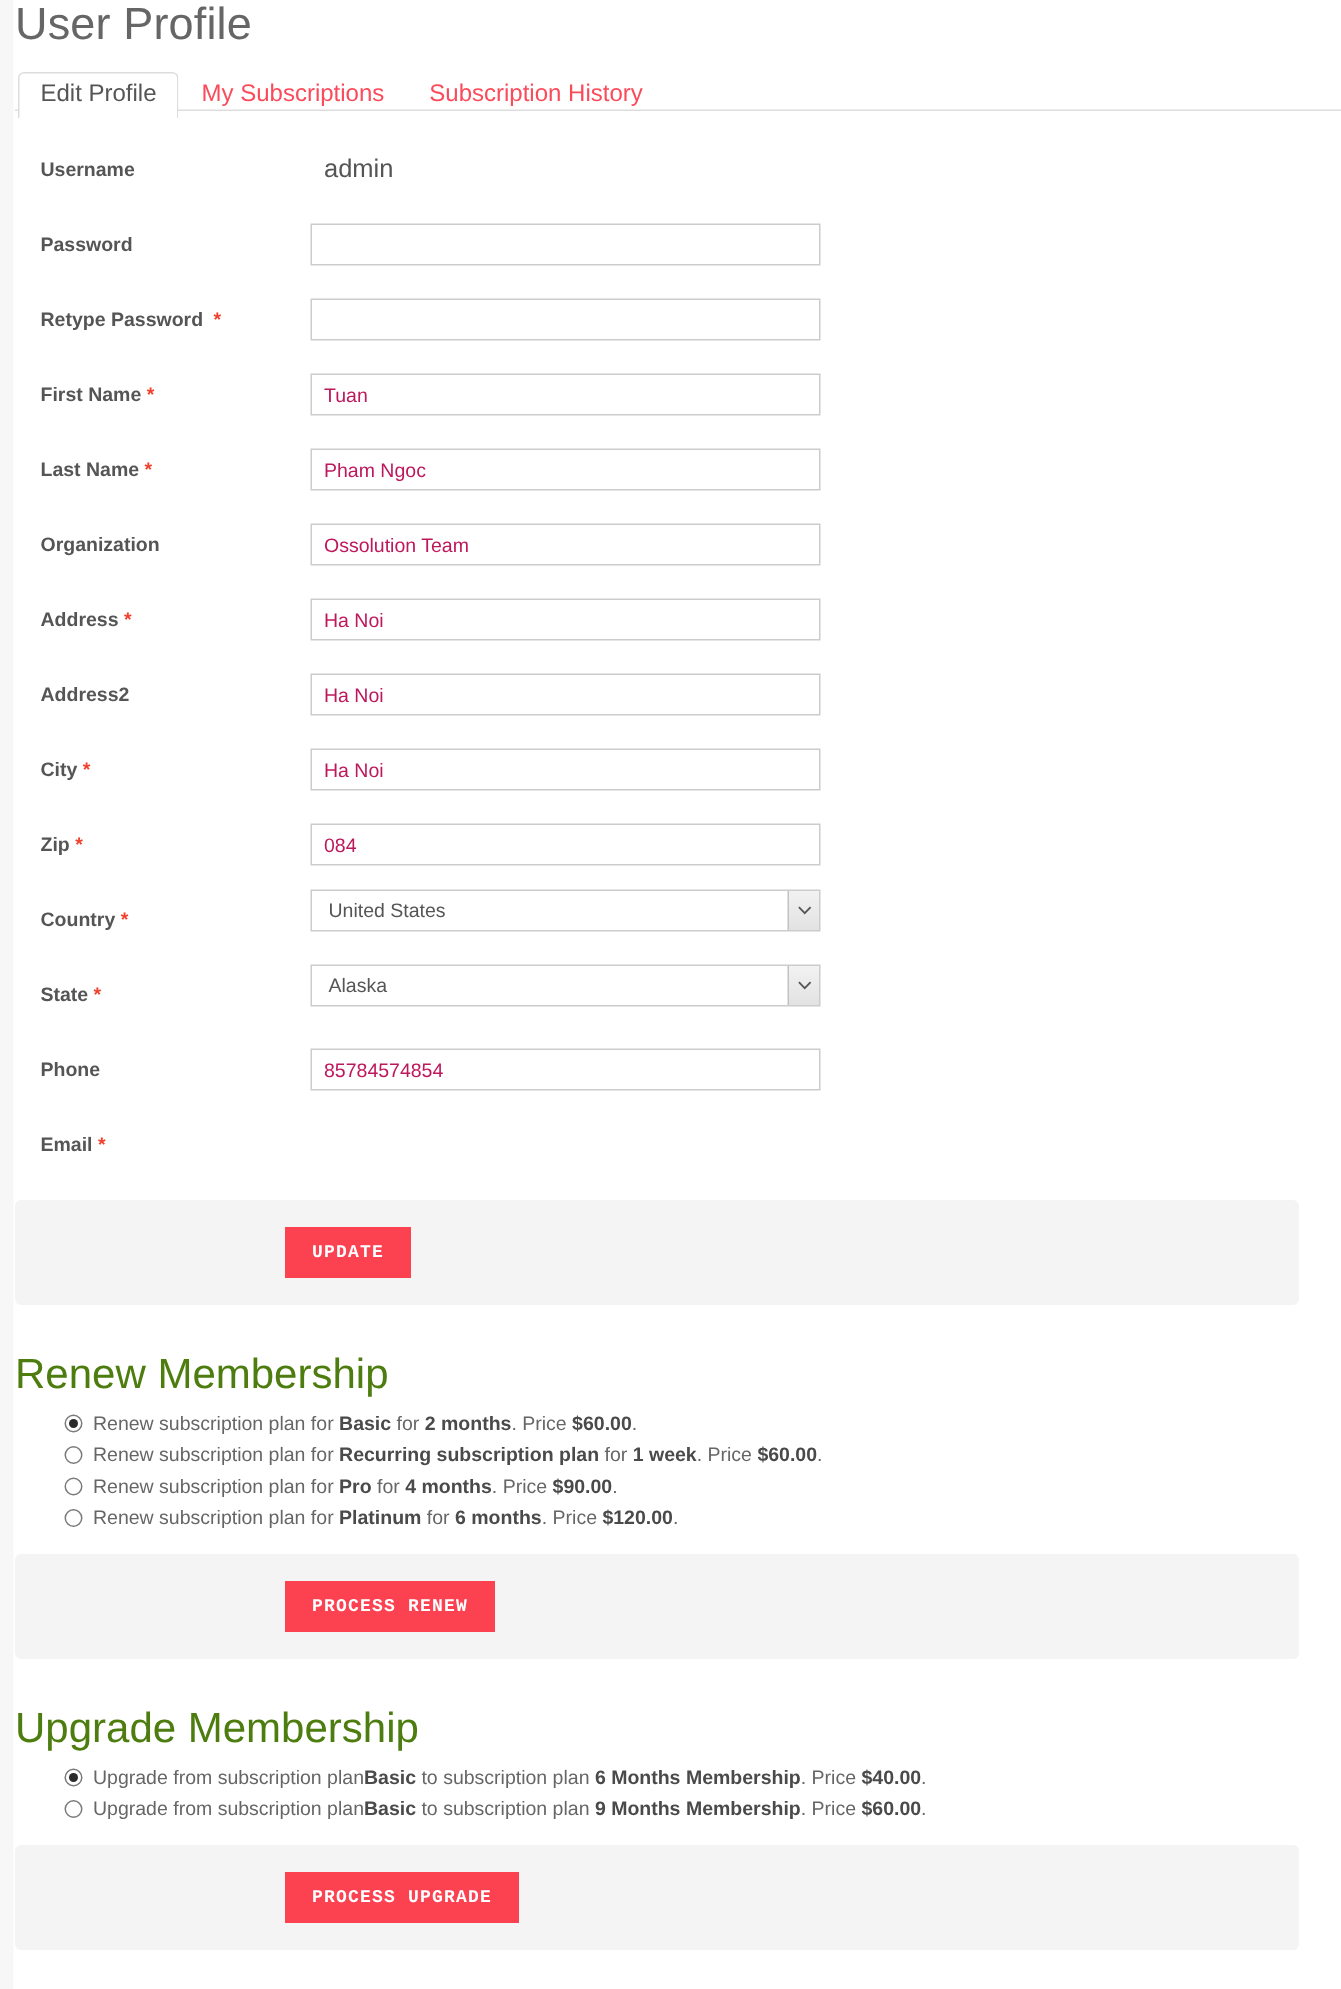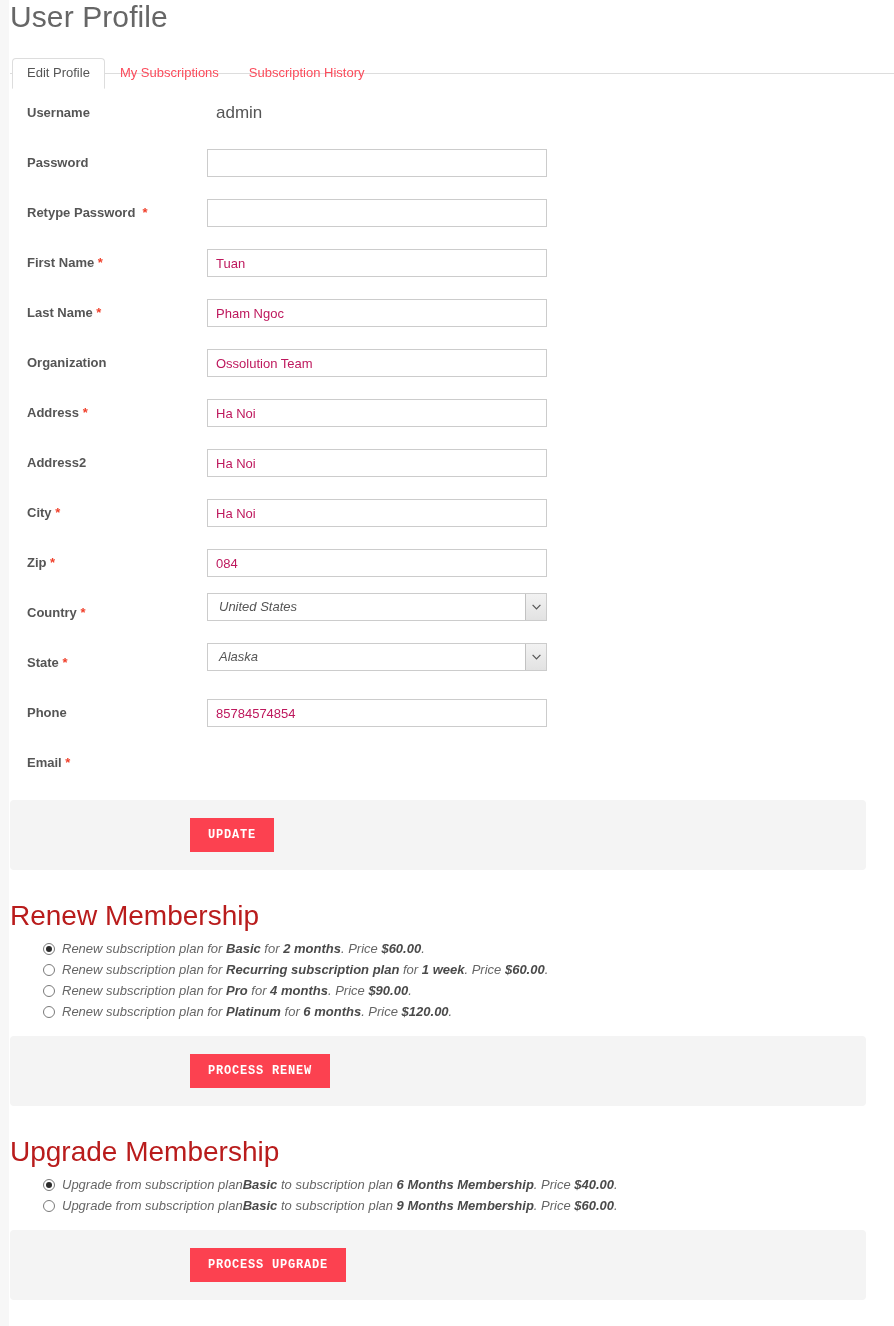--- a/index.html
+++ b/index.html
@@ -47,27 +47,27 @@
   .tabs {
     position: relative;
     height: 30px;
     margin-top: 6px;
     border-bottom: 1px solid #dddddd;
     padding-left: 2px;
     white-space: nowrap;
   }
   .tab {
     display: inline-block;
-    font-size: 13px;
+    font-size: 16px;
     line-height: 16px;
     padding: 6px 14px 7px 14px;
     color: #fb4b5b;
     cursor: pointer;
     position: relative;
-    top: 14px;
+    top: 4px;
     border: 1px solid transparent;
     border-radius: 4px 4px 0 0;
     vertical-align: bottom;
   }
   .tab.active {
     color: #555555;
     background: #ffffff;
     border: 1px solid #dddddd;
     border-bottom-color: #ffffff;
   }
@@ -117,21 +117,20 @@
   .static-value {
     font-size: 17px;
     color: #555555;
     padding-left: 9px;
     line-height: 16px;
   }
   .select-wrap {
     position: relative;
     width: 340px;
     height: 40px;
-    font-style: italic;
   }
   .select-box {
     width: 340px;
     height: 28px;
     border: 1px solid #cccccc;
     background: #ffffff;
     font-size: 13px;
     color: #555555;
     padding: 0 34px 0 11px;
     line-height: 26px;
@@ -175,41 +174,40 @@
     font-family: Liberation Mono, monospace;
     text-transform: uppercase;
     line-height: 12px;
     border-radius: 0;
   }
 
   
   .section-title {
     font-size: 28px;
     font-weight: 400;
-    color: #b91c1c;
+    color: #4d7c0f;
     margin: 0;
     padding: 30px 0 6px 0;
     line-height: 32px;
   }
 
   
   .radio-list {
     list-style: none;
     margin: 0;
     padding: 0 0 2px 0;
   }
   .radio-item {
     display: flex;
     align-items: baseline;
     padding: 1px 0 1px 30px;
     font-size: 13px;
     color: #555555;
     line-height: 19px;
     position: relative;
-    font-style: italic;
   }
   .radio {
     position: absolute;
     left: 33px;
     top: 5px;
     width: 12px; height: 12px;
     border: 1px solid #7a7a7a;
     border-radius: 50%;
     background: #ffffff;
     box-sizing: border-box;

